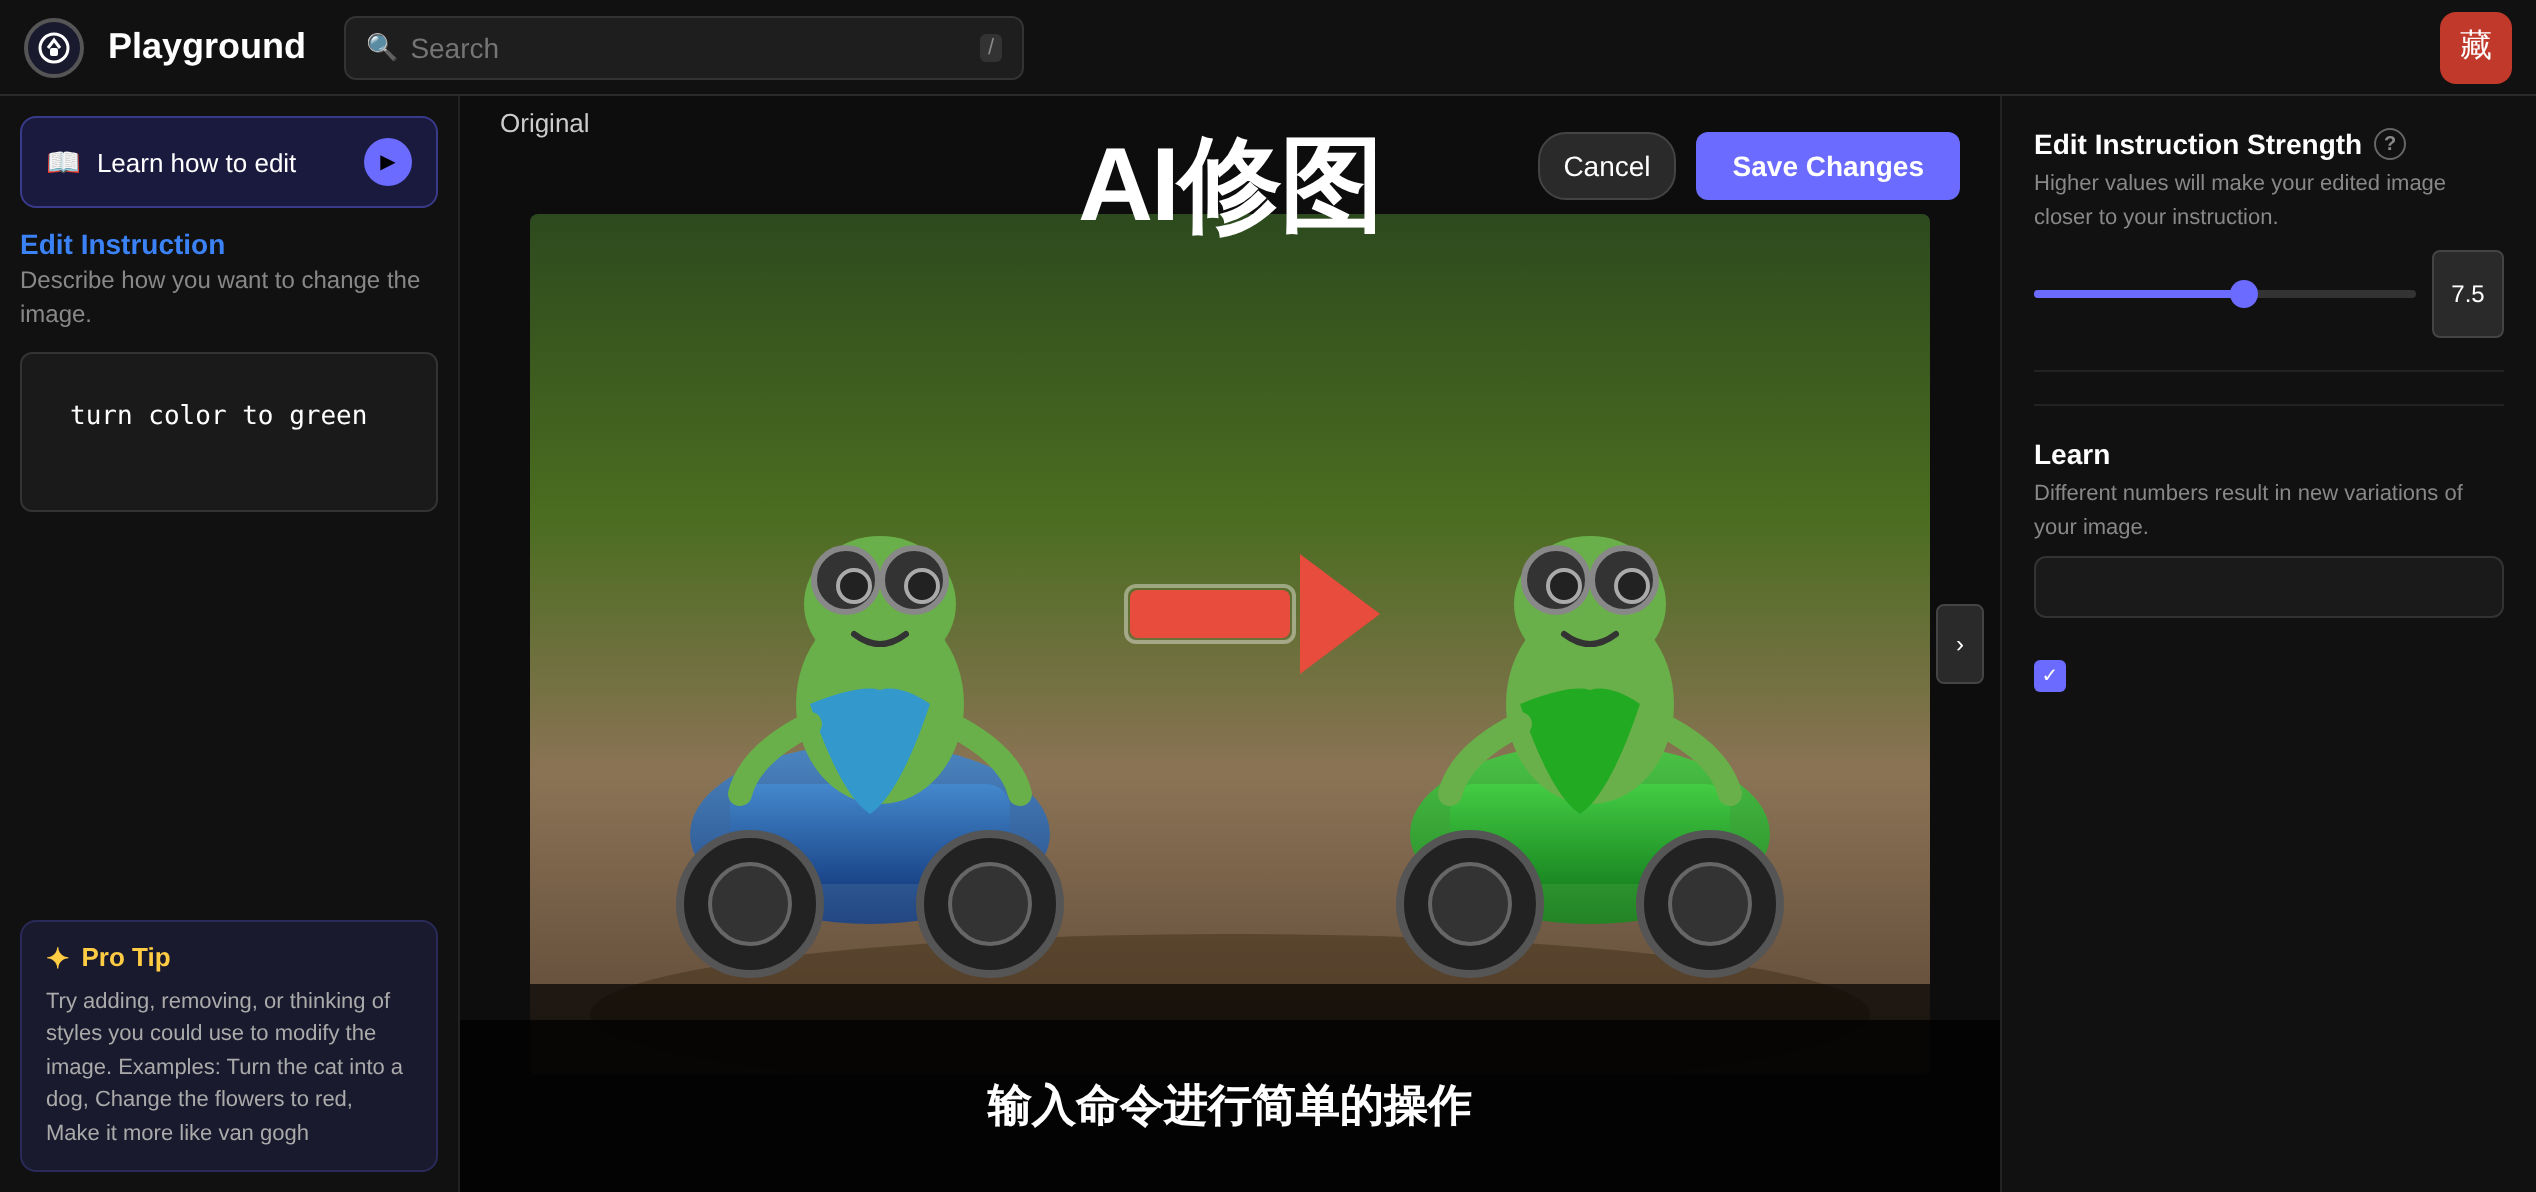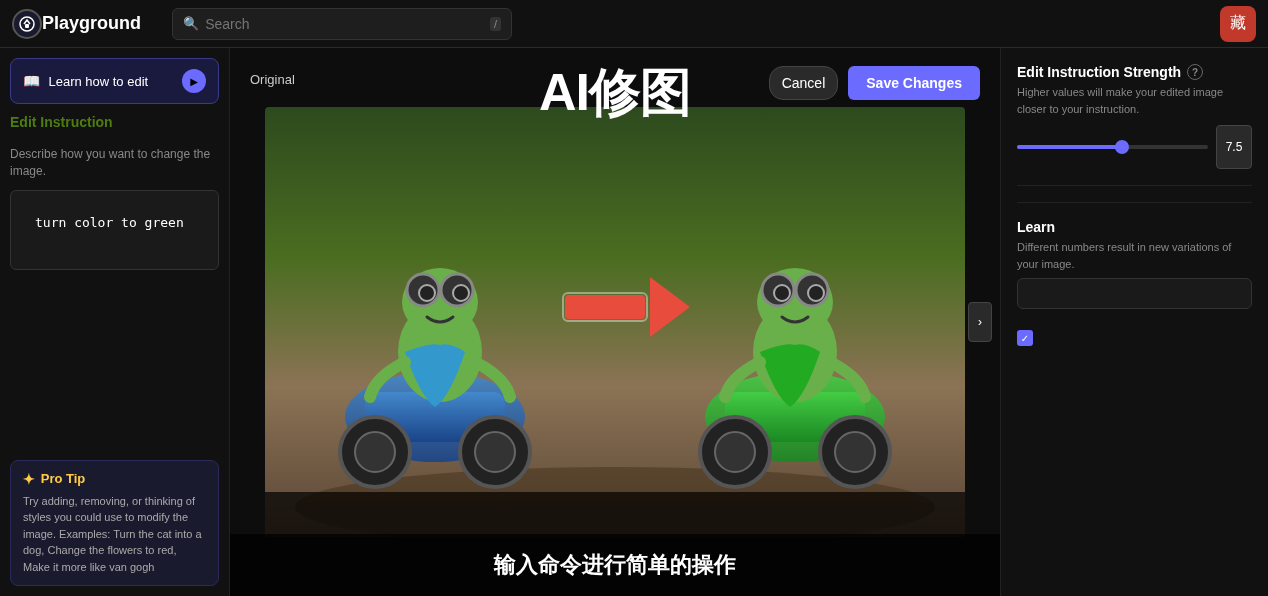--- a/index.html
+++ b/index.html
@@ -20,21 +20,21 @@
       align-items: center;
       background: #111;
       border-bottom: 1px solid #2a2a2a;
       height: 48px;
       padding: 0 12px;
       flex-shrink: 0;
     }
     .logo-area {
       display: flex;
       align-items: center;
-      gap: 0;
+      gap: 12px;
       width: 160px;
     }
     .logo-icon {
       width: 30px;
       height: 30px;
       background: #1a1a2e;
       border: 2px solid #555;
       border-radius: 50%;
       display: flex;
       align-items: center;
@@ -132,22 +132,22 @@
       border-radius: 50%;
       display: flex;
       align-items: center;
       justify-content: center;
       font-size: 10px;
     }
 
     .section-title {
       font-size: 14px;
       font-weight: 700;
-      color: #4d7c0f;
-      margin-bottom: 16px;
+      color: #3b82f6;
+      margin-bottom: 2px;
     }
     .section-sub {
       font-size: 12px;
       color: #888;
       line-height: 1.4;
     }
 
     .instruction-textarea {
       width: 100%;
       background: #1a1a1a;
@@ -247,35 +247,35 @@
       flex: 1;
       position: relative;
       display: flex;
       align-items: center;
       justify-content: center;
       overflow: hidden;
     }
 
     .original-label {
       position: absolute;
-      top: 24px;
+      top: 6px;
       left: 20px;
       font-size: 13px;
       color: #ccc;
       z-index: 5;
     }
 
     
     .bottom-subtitle {
       position: absolute;
       bottom: 0;
       left: 0;
       right: 0;
       background: rgba(0,0,0,0.7);
-      padding: 16px 20px;
+      padding: 28px 20px;
       text-align: center;
       font-size: 22px;
       font-weight: 700;
       color: #fff;
       z-index: 10;
     }
 
     
     .scroll-btn-right {
       position: absolute;

